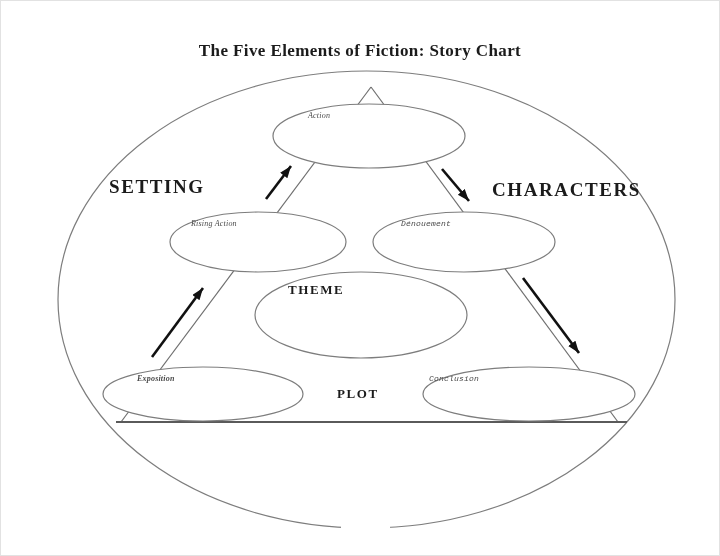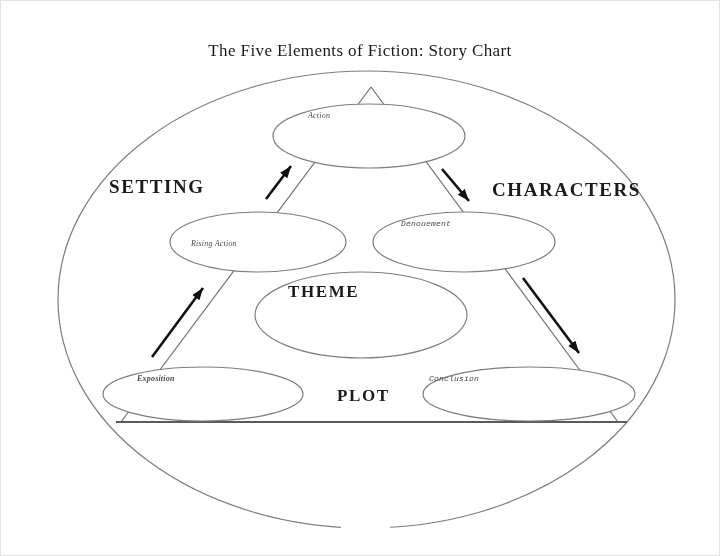--- a/index.html
+++ b/index.html
@@ -11,32 +11,32 @@
     overflow: hidden;
     box-shadow: inset 0 0 0 1px #e2e2e2;
     font-family: "Liberation Serif", serif;
   }
   .stage svg { position: absolute; left: 0; top: 0; }
   .lbl { position: absolute; white-space: nowrap; }
   .title {
     position: absolute;
     left: 0; top: 41px; width: 720px;
     text-align: center;
-    font-weight: normal;
+    font-weight: bold;
     font-size: 17px;
     letter-spacing: 0.4px;
     color: #1b1b1b;
   }
   .heading {
     font-weight: bold;
     color: #1b1b1b;
     letter-spacing: 1.6px;
   }
   .h19 { font-size: 19px; }
-  .h17 { font-size: 17px; }
+  .h17 { font-size: 13px; }
   .stage-lbl {
     font-style: italic;
     font-size: 8px;
     color: #4a4a4a;
     letter-spacing: 0.2px;
   }
 </style>
 </head>
 <body>
 
@@ -71,18 +71,18 @@
   </svg>
 
   <div class="title">The Five Elements of Fiction:  Story Chart</div>
 
   <div class="lbl heading h19" style="left:492px; top:179px;">CHARACTERS</div>
   <div class="lbl heading h19" style="left:109px; top:176px;">SETTING</div>
   <div class="lbl heading h17" style="left:288px; top:282px;">THEME</div>
   <div class="lbl heading h17" style="left:337px; top:386px;">PLOT</div>
 
   <div class="lbl stage-lbl" style="left:308px; top:111px;">Action</div>
-  <div class="lbl stage-lbl" style="left:191px; top:219px;margin-top:20px;">Rising Action</div>
+  <div class="lbl stage-lbl" style="left:191px; top:219px;">Rising Action</div>
   <div class="lbl stage-lbl" style="left:401px; top:219px;font-family:Liberation Mono, monospace;">Dénouement</div>
   <div class="lbl stage-lbl" style="left:137px; top:374px;font-weight:bold;">Exposition</div>
   <div class="lbl stage-lbl" style="left:429px; top:374px;font-family:Liberation Mono, monospace;">Conclusion</div>
 
 </div>
 
 </body></html>

